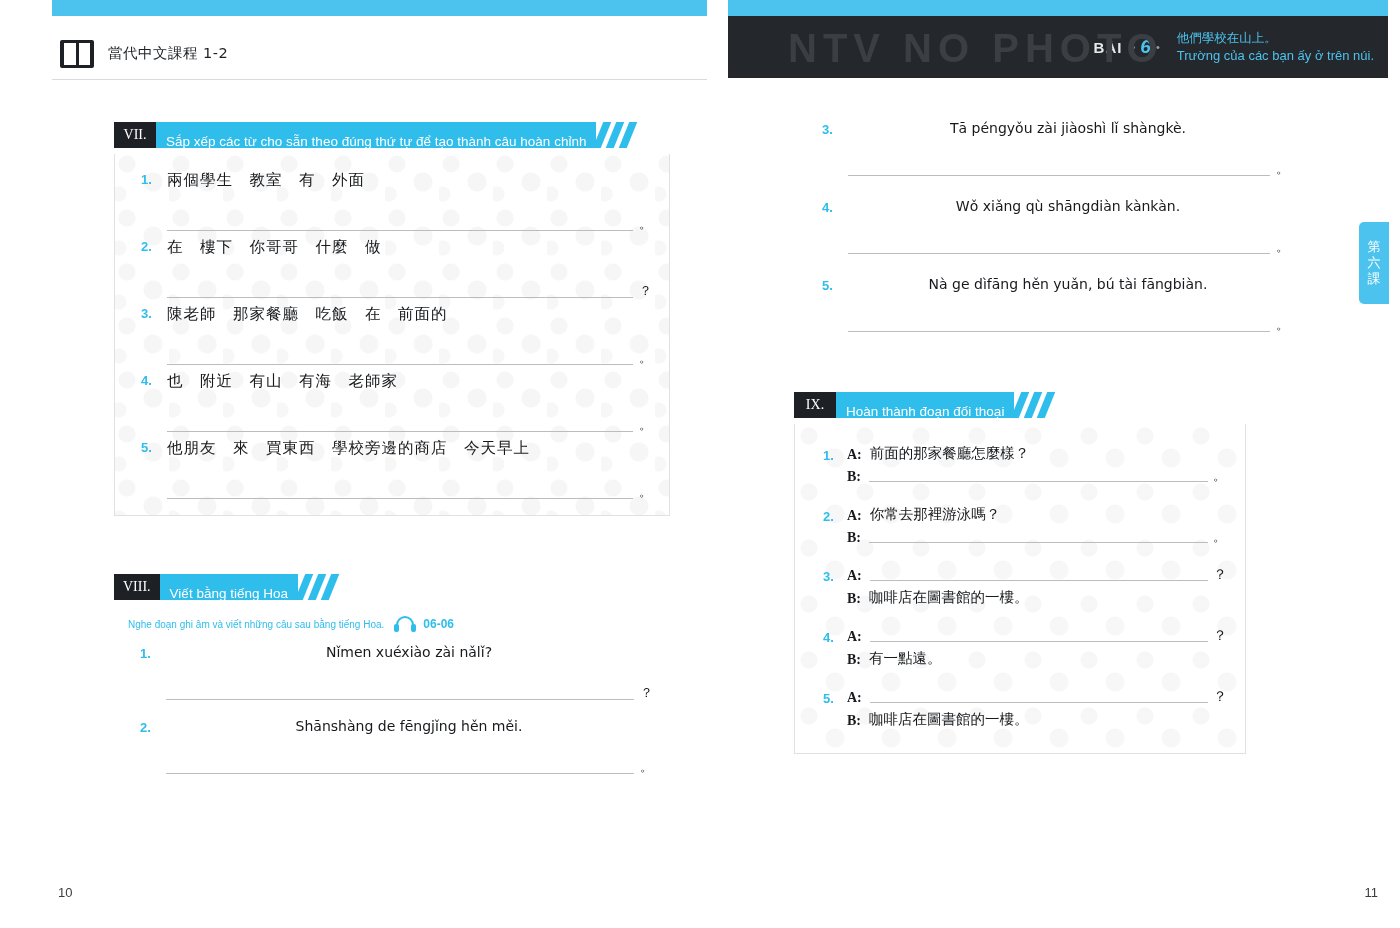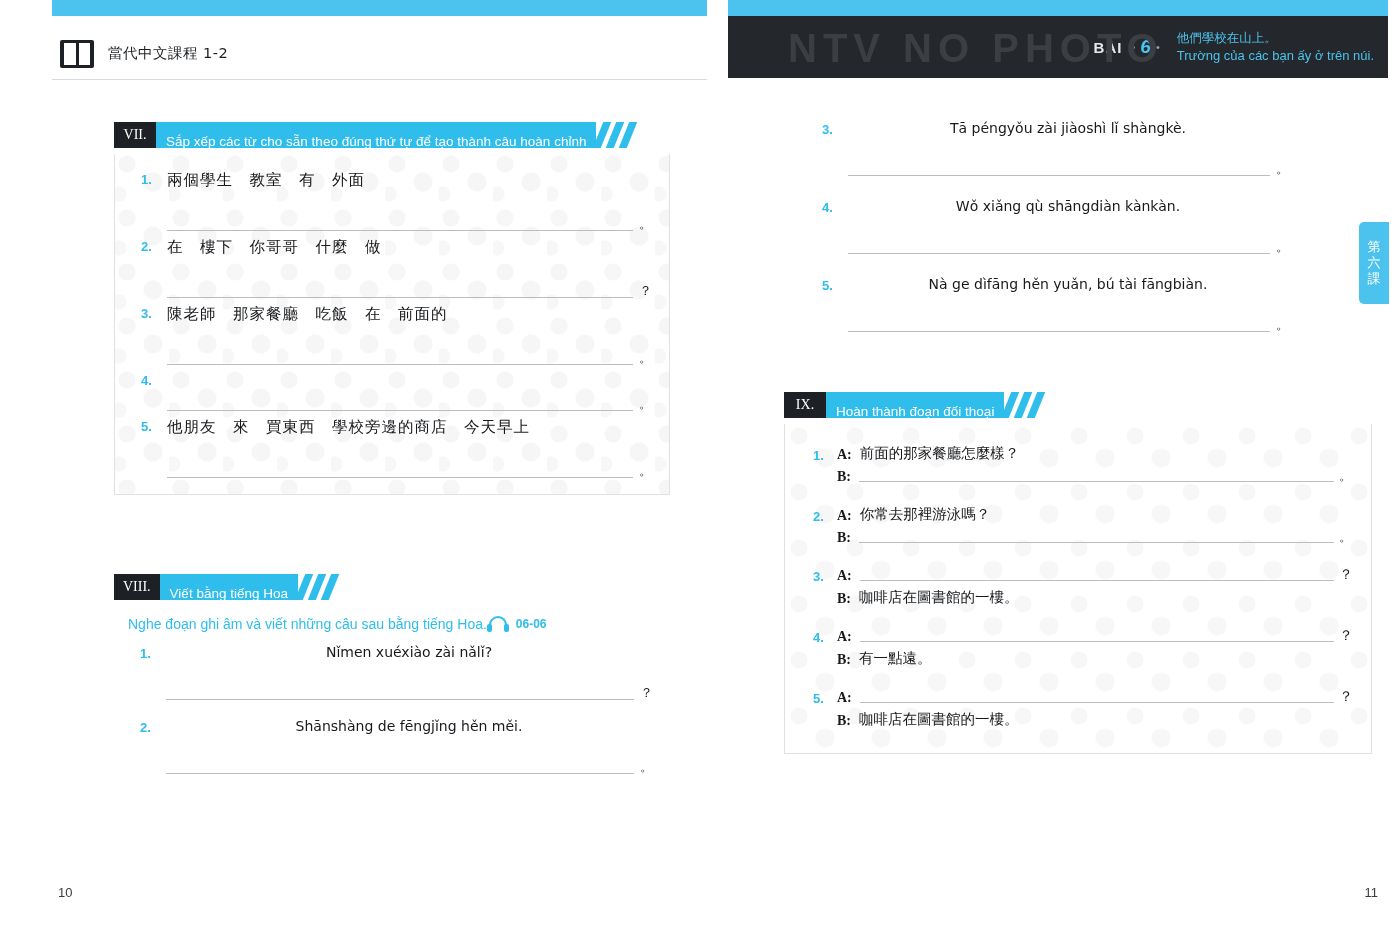--- a/index.html
+++ b/index.html
@@ -275,21 +275,22 @@
   }
 
   
   .audio-row {
     display: flex;
     align-items: center;
     padding: 10px 18px 4px 14px;
   }
   .audio-text {
     color: #2fbdec;
-    font-size: 14px;
+    font-size: 10px;
+    margin-right: 10px;
   }
   .headphone {
     width: 22px; height: 16px;
     position: relative;
     margin-right: 7px;
   }
   .headphone .band {
     position: absolute;
     left: 2px; right: 2px; top: 0;
     height: 14px;
@@ -432,20 +433,21 @@
             <div class="answer-line">
               <span class="rule"></span>
               <span class="endmark">。</span>
             </div>
           </div>
         </div>
 
         <div class="item" style="margin-bottom:6px;">
           <div class="item-num">4.</div>
           <div class="item-body">
+            <div class="cn-words">也　附近　有山　有海　老師家</div>
             <div class="answer-line">
               <span class="rule"></span>
               <span class="endmark">。</span>
             </div>
           </div>
         </div>
 
         <div class="item">
           <div class="item-num">5.</div>
           <div class="item-body">
@@ -557,21 +559,21 @@
         <div class="item-body">
           <div class="pinyin">Nà ge dìfāng hěn yuǎn, bú tài fāngbiàn.</div>
           <div class="answer-line">
             <span class="rule"></span>
             <span class="endmark">。</span>
           </div>
         </div>
       </div>
     </div>
 
-    <div style="position:absolute; top:392px; left:56px; width:588px;">
+    <div style="position:absolute; top:392px; left:66px; width:452px;">
       <div class="sec-head">
         <div class="sec-num">IX.</div>
         <div class="sec-title">Hoàn thành đoạn đối thoại</div>
         <div class="sec-slashes">
             <i></i>
             <i></i>
             <i></i>
           </div>
       </div>
 

